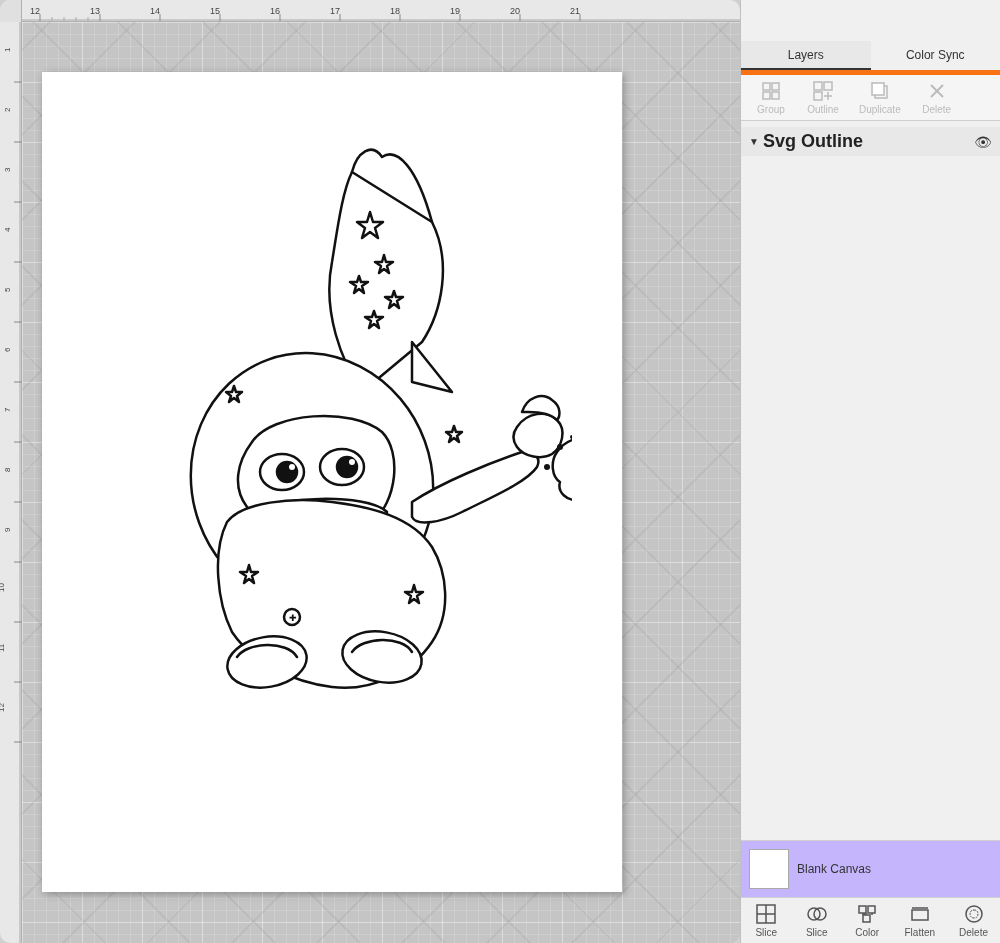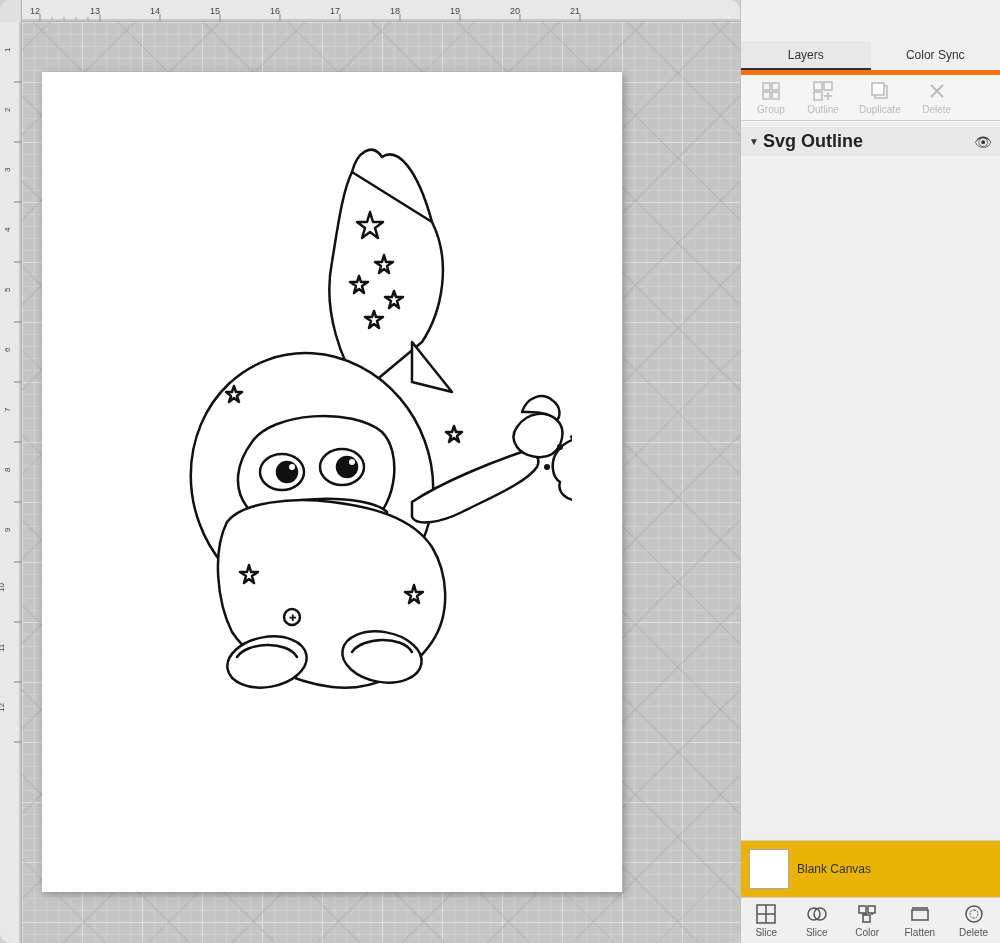--- a/index.html
+++ b/index.html
@@ -219,21 +219,21 @@
       color: #333;
     }
 
     
     .bottom-section {
       border-top: 1px solid #d0d0d0;
       padding: 8px;
       display: flex;
       align-items: center;
       gap: 8px;
-      background: #eab308;
+      background: #c4b5fd;
     }
     .blank-canvas-thumb {
       width: 40px;
       height: 40px;
       border: 1px solid #aaa;
       background: white;
       flex-shrink: 0;
     }
     .blank-canvas-label {
       font-size: 12px;

